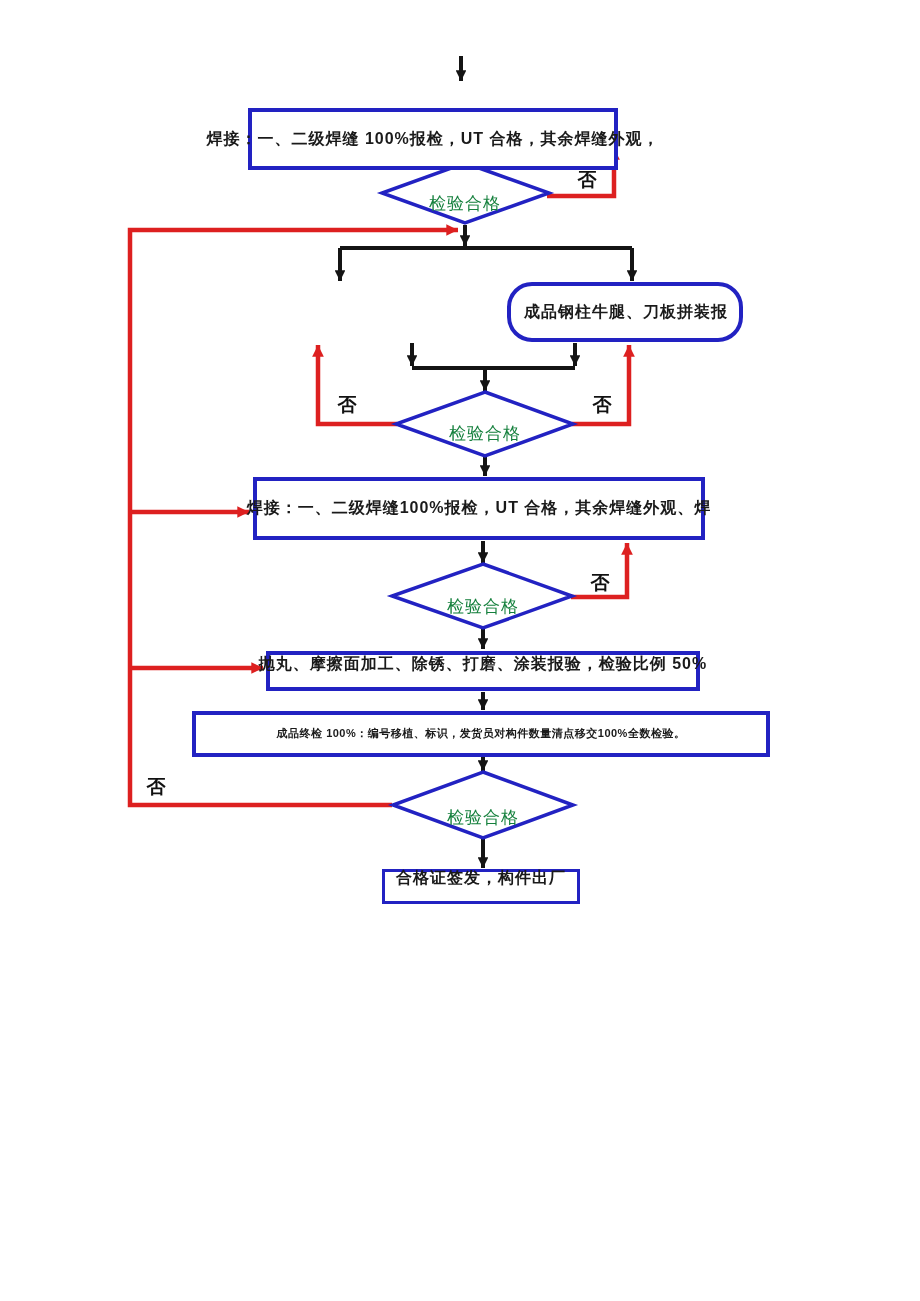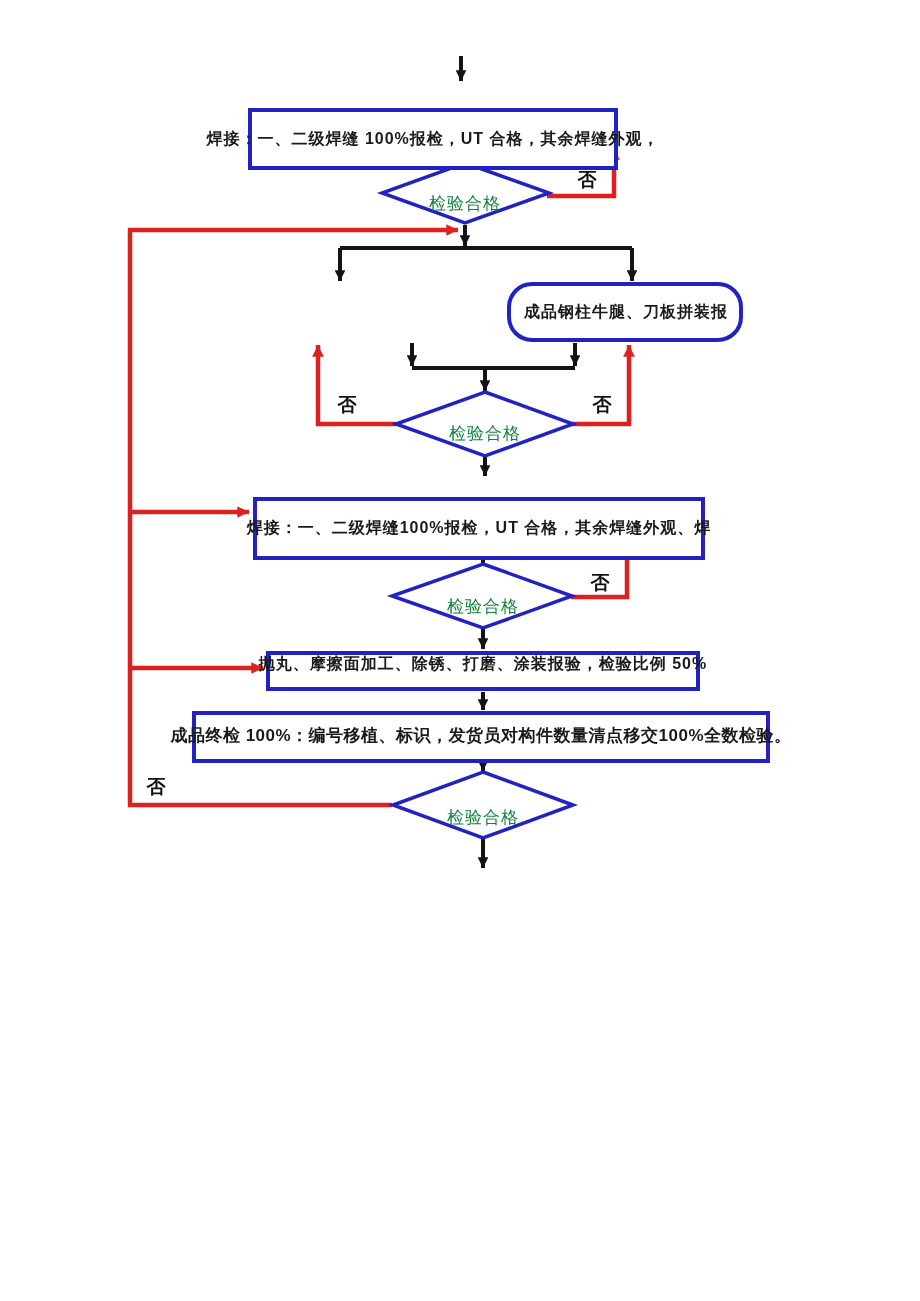--- a/index.html
+++ b/index.html
@@ -103,32 +103,35 @@
 
   <div class="box" style="left:248px;top:82px;width:370px;height:62px;margin-top:26px;">
     <span>焊接：一、二级焊缝 100%报检，UT 合格，其余焊缝外观，</span>
   </div>
 
 
   <div class="box b-left" style="left:507px;top:282px;width:236px;height:60px;border-radius:25px;">
     <span>成品钢柱牛腿、刀板拼装报</span>
   </div>
 
-  <div class="box" style="left:253px;top:477px;width:452px;height:63px;margin-top:20px;">
+  <div class="box" style="left:253px;top:477px;width:452px;height:63px;">
     <span>焊接：一、二级焊缝100%报检，UT 合格，其余焊缝外观、焊</span>
   </div>
 
   <div class="box b-bottom" style="left:266px;top:651px;width:434px;height:40px;">
     <span>抛丸、摩擦面加工、除锈、打磨、涂装报验，检验比例 50%</span>
   </div>
 
-  <div class="box b-bottom" style="left:192px;top:711px;width:578px;height:52px;font-size:17px;letter-spacing:0.5px;">
+  <div class="box b-bottom" style="left:192px;top:711px;width:578px;height:46px;font-size:11px;letter-spacing:0.5px;">
     <span>成品终检 100%：编号移植、标识，发货员对构件数量清点移交100%全数检验。</span>
   </div>
 
+  <div class="box b-bottom" style="left:382px;top:869px;width:198px;height:35px;border-width:3px;">
+    <span>合格证签发，构件出厂</span>
+  </div>
 
   <div class="dlabel" style="left:465px;top:203px;">检验合格</div>
   <div class="dlabel" style="left:485px;top:433px;">检验合格</div>
   <div class="dlabel" style="left:483px;top:606px;">检验合格</div>
   <div class="dlabel" style="left:483px;top:817px;">检验合格</div>
 
   <div class="nolabel" style="left:587px;top:180px;">否</div>
   <div class="nolabel" style="left:347px;top:405px;">否</div>
   <div class="nolabel" style="left:602px;top:405px;">否</div>
   <div class="nolabel" style="left:600px;top:583px;">否</div>

